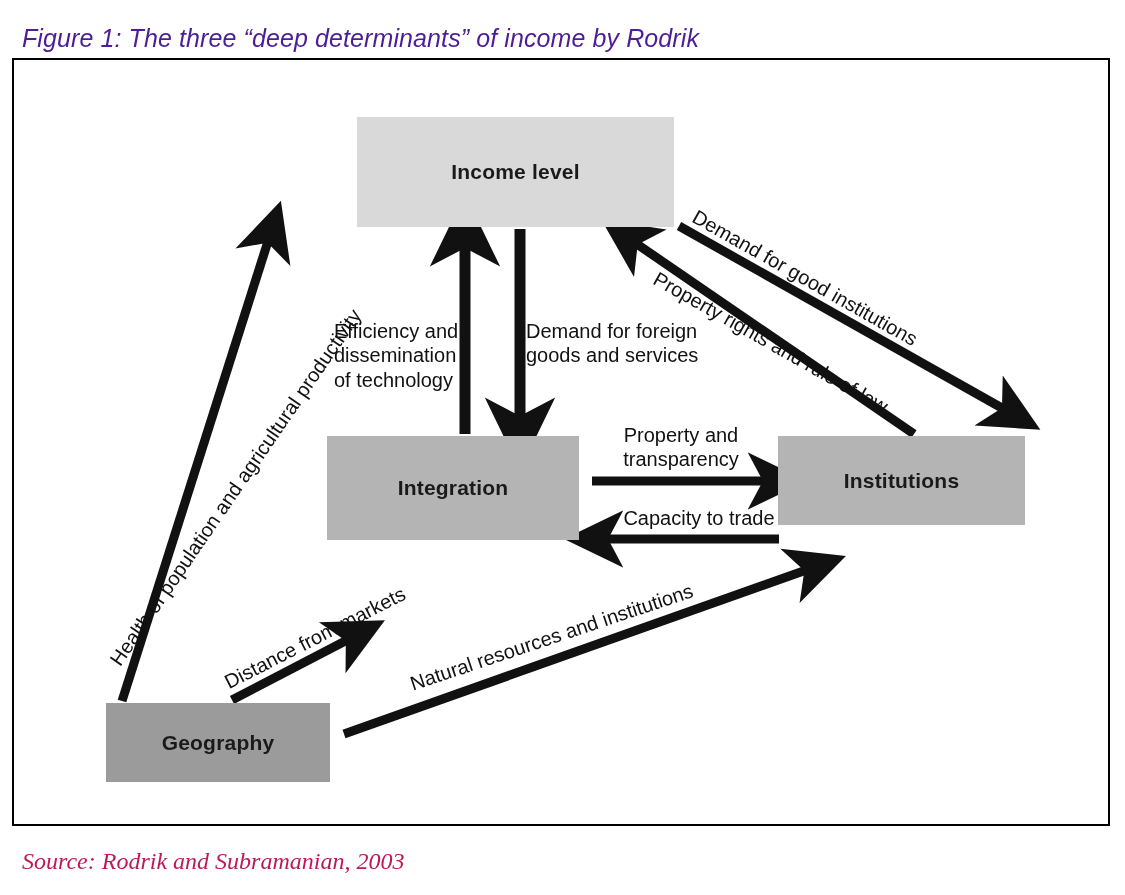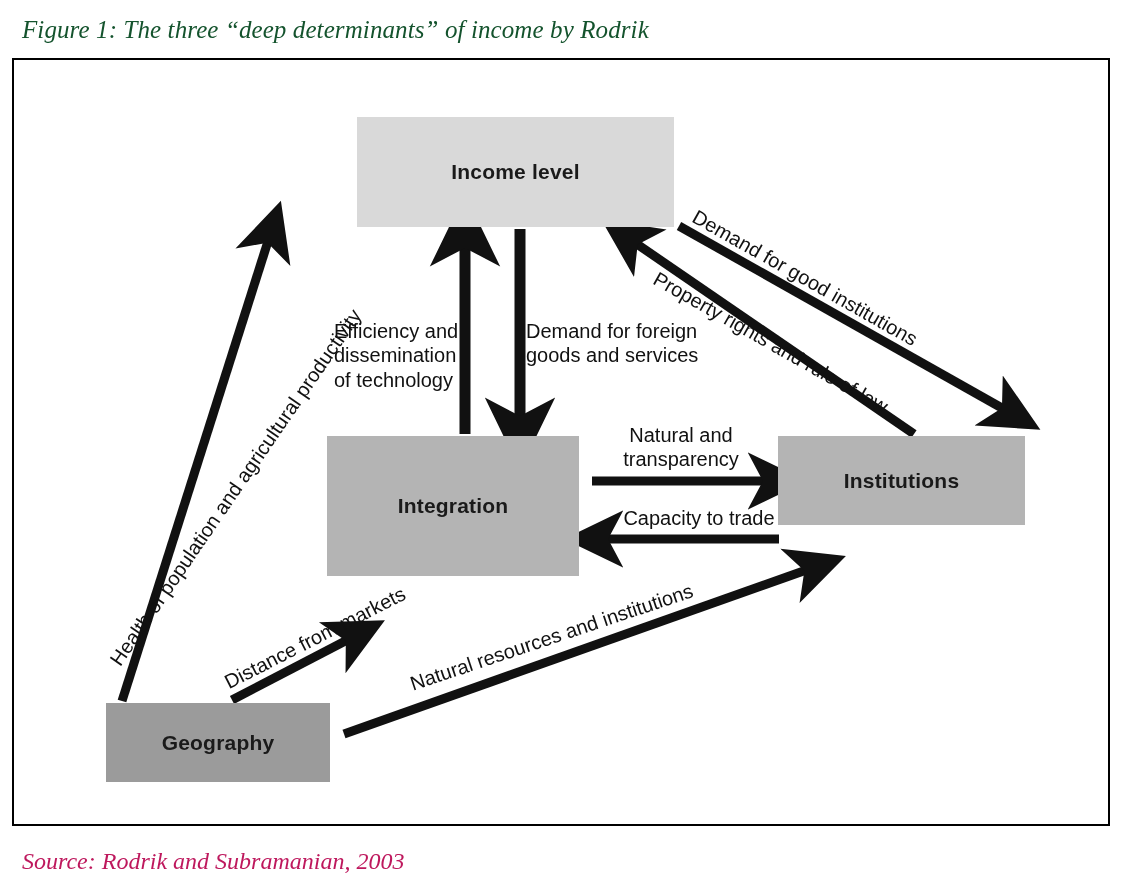--- a/index.html
+++ b/index.html
@@ -11,25 +11,25 @@
     width: 1125px;
     height: 895px;
     position: relative;
     font-family: "Liberation Sans", sans-serif;
     overflow: hidden;
   }
 
   #figure-title {
     position: absolute;
     left: 22px;
-    top: 16px;
-    font-family: Liberation Serif, serif;
+    top: 24px;
+    font-family: Liberation Sans, sans-serif;
     font-style: italic;
     font-size: 25px;
-    color: #14532d;
+    color: #4c1d95;
     white-space: nowrap;
     letter-spacing: 0.1px;
   }
 
   #figure-source {
     position: absolute;
     left: 22px;
     top: 848px;
     font-family: "Liberation Serif", serif;
     font-style: italic;
@@ -70,21 +70,21 @@
     letter-spacing: 0.2px;
     z-index: 4;
   }
   #box-income {
     left: 343px; top: 57px;
     width: 317px; height: 110px;
     background: #d9d9d9;
   }
   #box-integration {
     left: 313px; top: 376px;
-    width: 252px; height: 140px;
+    width: 252px; height: 104px;
     background: #b4b4b4;
   }
   #box-institutions {
     left: 764px; top: 376px;
     width: 247px; height: 89px;
     background: #b4b4b4;
   }
   #box-geography {
     left: 92px; top: 643px;
     width: 224px; height: 79px;
@@ -184,21 +184,21 @@
     <span>Geography</span>
   </div>
 
   <div class="edge-label" id="label-efficiency">Efficiency and
 dissemination
 of technology</div>
 
   <div class="edge-label" id="label-demand-foreign">Demand for foreign
 goods and services</div>
 
-  <div class="edge-label" id="label-openness">Natural and
+  <div class="edge-label" id="label-openness">Property and
 transparency</div>
 
   <div class="edge-label" id="label-capacity">Capacity to trade</div>
 
   <div class="rot-label" id="label-health">Health of population and agricultural productivity</div>
 
   <div class="rot-label" id="label-distance">Distance from markets</div>
 
   <div class="rot-label" id="label-natural">Natural resources and institutions</div>
 

